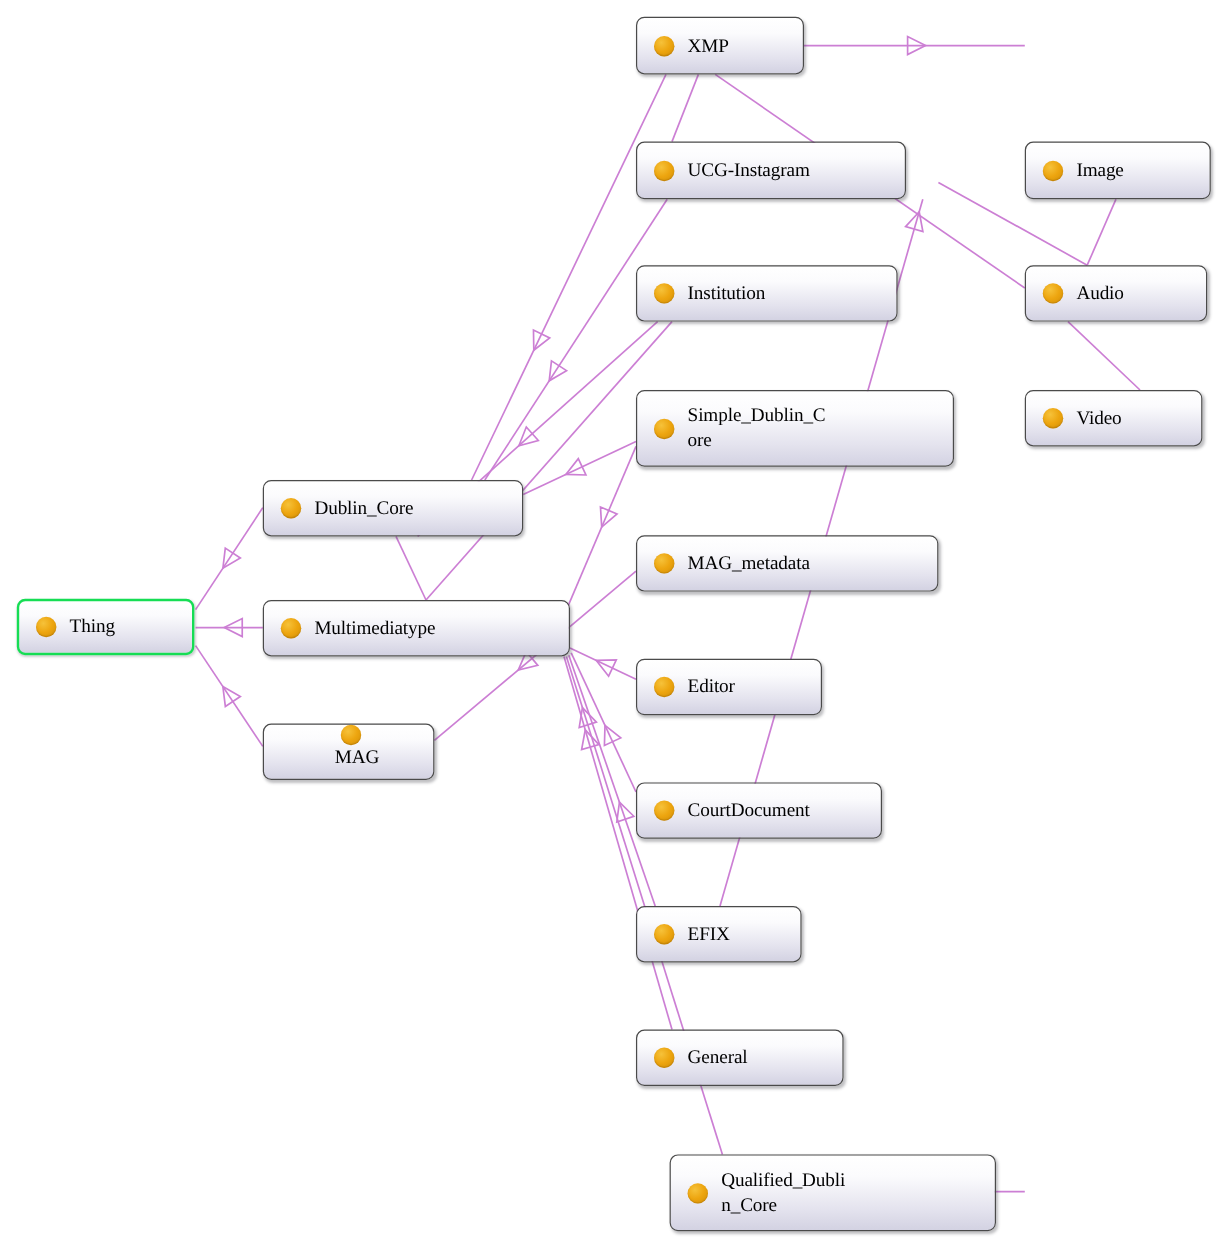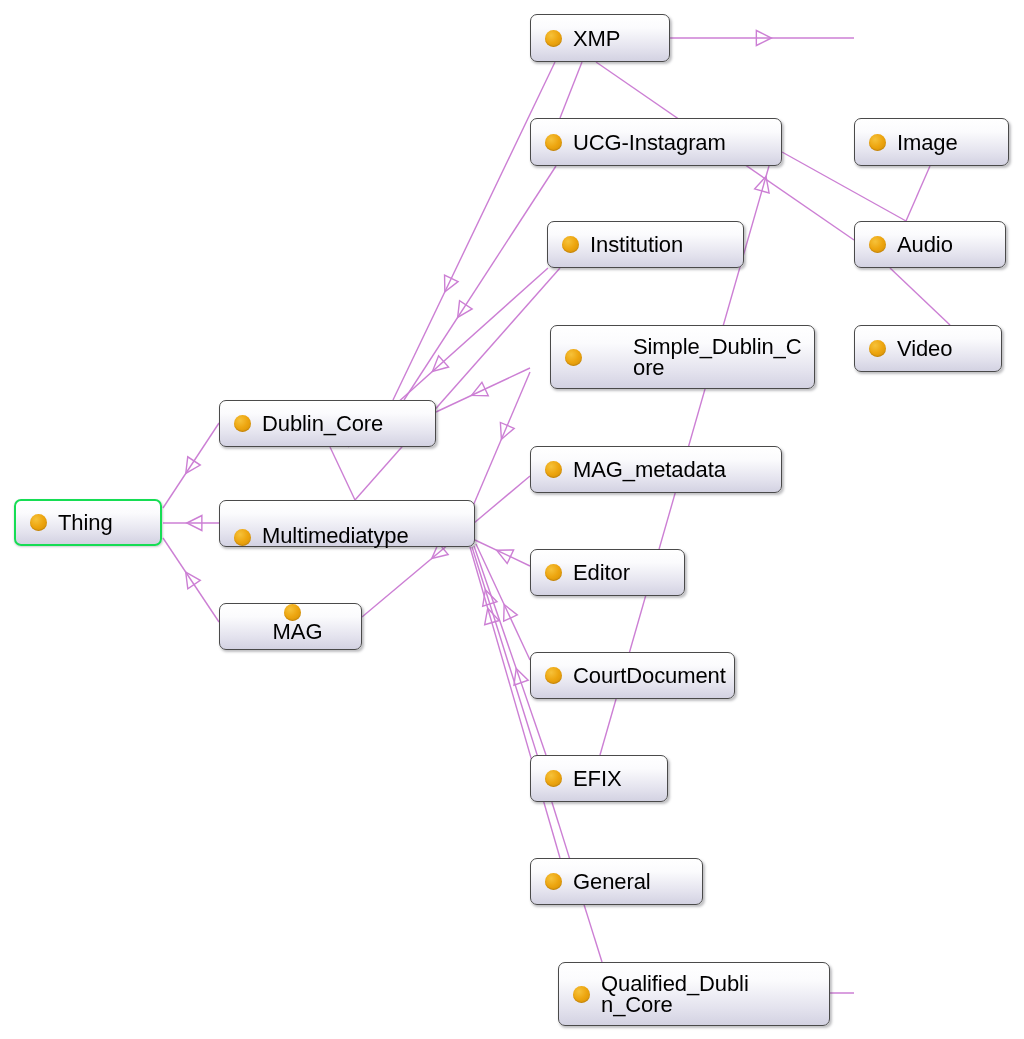--- a/index.html
+++ b/index.html
@@ -55,26 +55,26 @@
   .node-icon {
     width: 17px;
     height: 17px;
     min-width: 17px;
     border-radius: 50%;
     margin-right: 11px;
     background: radial-gradient(circle at 36% 32%, #f6c23a 0%, #eda50f 48%, #d18f08 100%);
     box-shadow: inset 0 -1px 1px rgba(150,95,0,0.4);
   }
   .node-label {
-    font-size: 22px;
+    font-size: 16px;
     line-height: 21px;
     color: #000000;
     letter-spacing: -0.1px;
     white-space: pre-line;
-    font-family: Liberation Sans, sans-serif;
+    font-family: Liberation Serif, serif;
   }
 </style>
 </head>
 <body>
 
 <div id="diagram-canvas">
 
   <svg id="edge-layer" viewBox="0 0 1024 1039" width="1024" height="1039" xmlns="http://www.w3.org/2000/svg">
     <g id="edges-group">
         <line x1="219" y1="423" x2="163" y2="508" stroke="#cc7fd4" stroke-width="1.4"></line>
@@ -123,41 +123,41 @@
 
   <div id="node-layer">
       <div class="owl-node selected" style="left: 14px; top: 499px; width: 148px; height: 47px;">
         <span class="node-icon"></span>
         <span class="node-label">Thing</span>
       </div>
       <div class="owl-node" style="left: 219px; top: 400px; width: 217px; height: 47px;">
         <span class="node-icon"></span>
         <span class="node-label">Dublin_Core</span>
       </div>
-      <div class="owl-node" style="left: 219px; top: 500px; width: 256px; height: 47px; align-items: flex-end;">
+      <div class="owl-node" style="left: 219px; top: 500px; width: 256px; height: 47px;">
         <span class="node-icon"></span>
         <span class="node-label">Multimediatype</span>
       </div>
       <div class="owl-node" style="left: 219px; top: 603px; width: 143px; height: 47px; flex-direction: column;">
         <span class="node-icon"></span>
         <span class="node-label">MAG</span>
       </div>
       <div class="owl-node" style="left: 530px; top: 14px; width: 140px; height: 48px;">
         <span class="node-icon"></span>
         <span class="node-label">XMP</span>
       </div>
-      <div class="owl-node" style="left: 530px; top: 118px; width: 252px; height: 48px;">
+      <div class="owl-node" style="left: 530px; top: 118px; width: 225px; height: 48px;">
         <span class="node-icon"></span>
         <span class="node-label">UCG-Instagram</span>
       </div>
-      <div class="owl-node" style="left: 530px; top: 221px; width: 197px; height: 47px; margin-left: 17px;">
+      <div class="owl-node" style="left: 530px; top: 221px; width: 218px; height: 47px;">
         <span class="node-icon"></span>
         <span class="node-label">Institution</span>
       </div>
-      <div class="owl-node" style="left: 550px; top: 325px; width: 265px; height: 64px; gap: 40px;">
+      <div class="owl-node" style="left: 530px; top: 325px; width: 265px; height: 64px;">
         <span class="node-icon"></span>
         <span class="node-label">Simple_Dublin_C
 ore</span>
       </div>
       <div class="owl-node" style="left: 530px; top: 446px; width: 252px; height: 47px;">
         <span class="node-icon"></span>
         <span class="node-label">MAG_metadata</span>
       </div>
       <div class="owl-node" style="left: 530px; top: 549px; width: 155px; height: 47px;">
         <span class="node-icon"></span>

